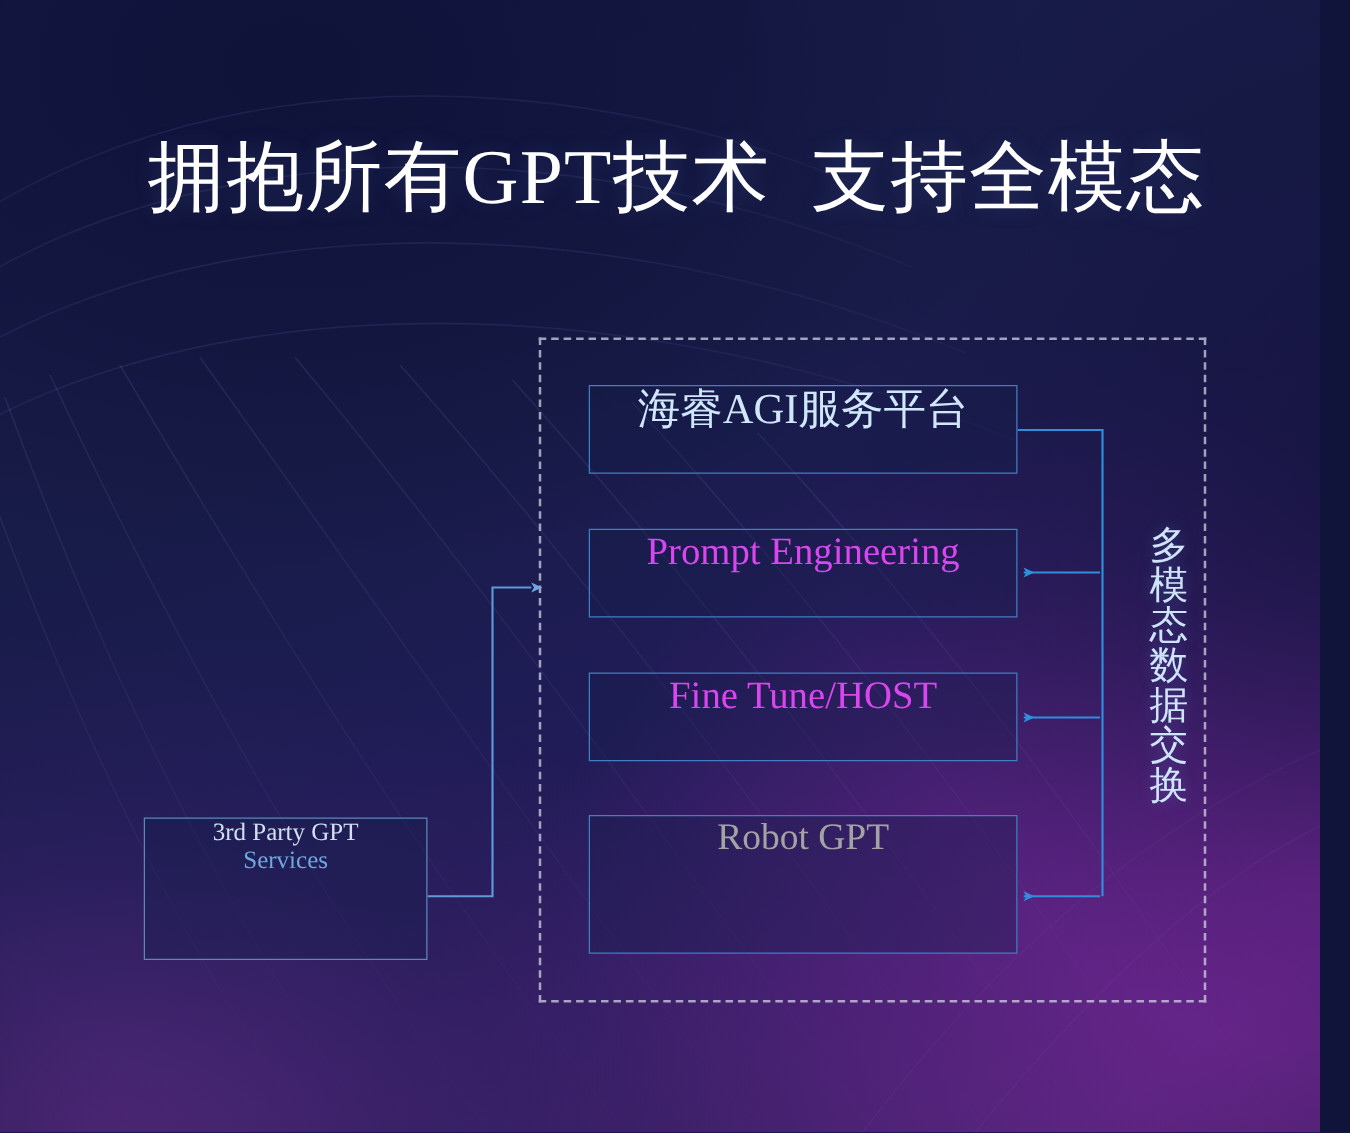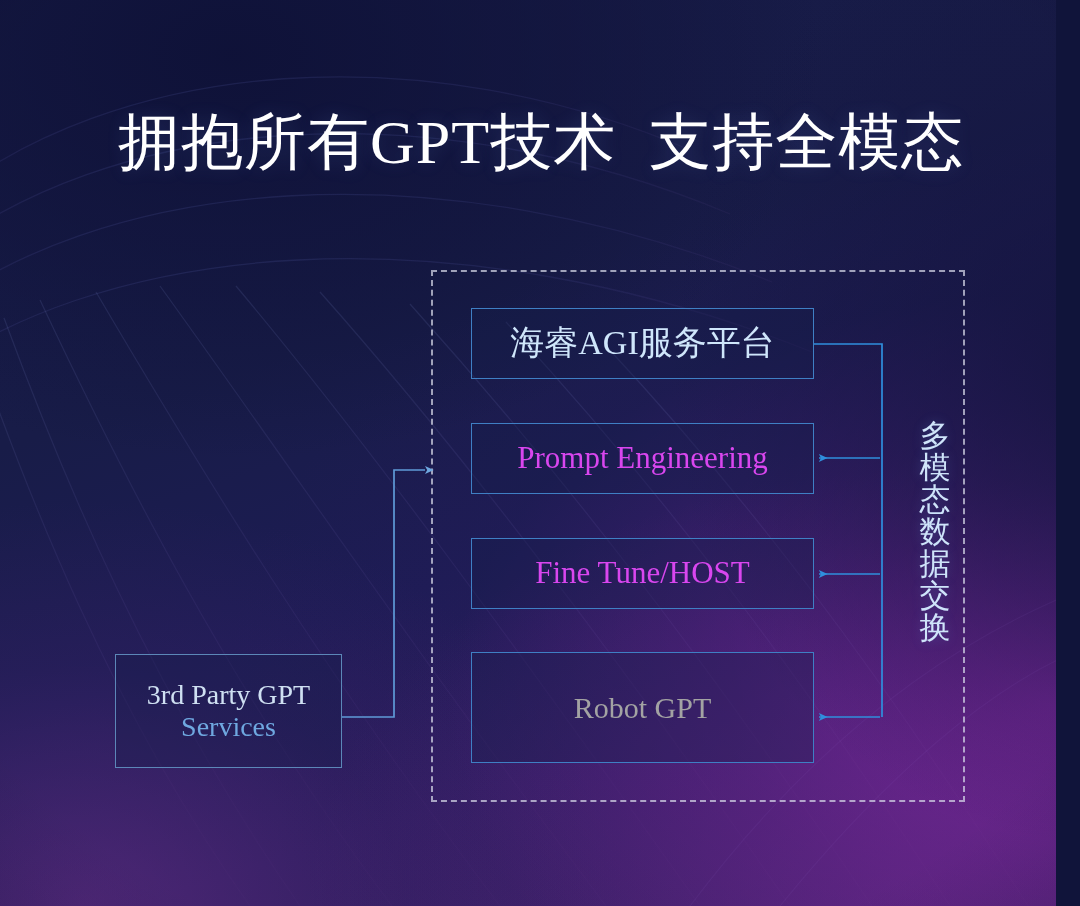--- a/index.html
+++ b/index.html
@@ -75,21 +75,20 @@
 
   
   .node {
     position: absolute;
     box-sizing: border-box;
     border: 1.6px solid #3f7fc4;
     background: rgba(21, 28, 72, 0.34);
     display: flex;
     flex-direction: column;
     align-items: center;
-    justify-content: center;
     text-align: center;
     color: #bcd8f5;
   }
   .node .line1 {
     font-size: 31px;
     line-height: 1.12;
     white-space: pre;
   }
   .node .line2 {
     font-size: 29px;
@@ -105,22 +104,22 @@
   #node-finetune  { left: 471px; top: 538px;  width: 343px; height: 71px; }
   #node-finetune .line1 { color: #d946ef; }
   #node-robot     { left: 471px; top: 652px;  width: 343px; height: 111px; }
   #node-robot .line1 { color: #a3a3a3; font-size: 30px; }
   #node-robot .line2 { color: #8fc2f0; font-size: 28px; margin-top: 2px; }
 
   #node-thirdparty {
     left: 115px; top: 654px; width: 227px; height: 114px;
     border-color: #5c87b8;
   }
-  #node-thirdparty .line1 { font-size: 28px; color: #cfe0f2; }
-  #node-thirdparty .line2 { font-size: 28px; color: #6fa8e0; }
+  #node-thirdparty .line1 { font-size: 20px; color: #cfe0f2; }
+  #node-thirdparty .line2 { font-size: 20px; color: #6fa8e0; }
 
   
   .wires {
     position: absolute;
     inset: 0;
     pointer-events: none;
   }
 
   
   .vlabel {

